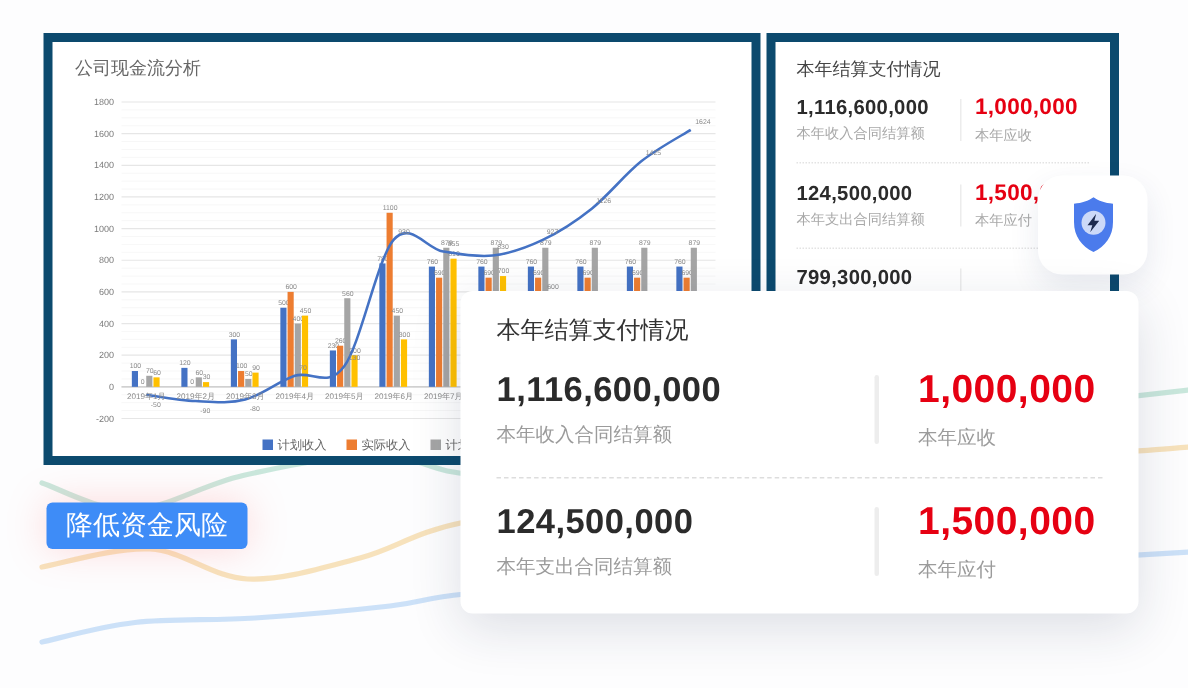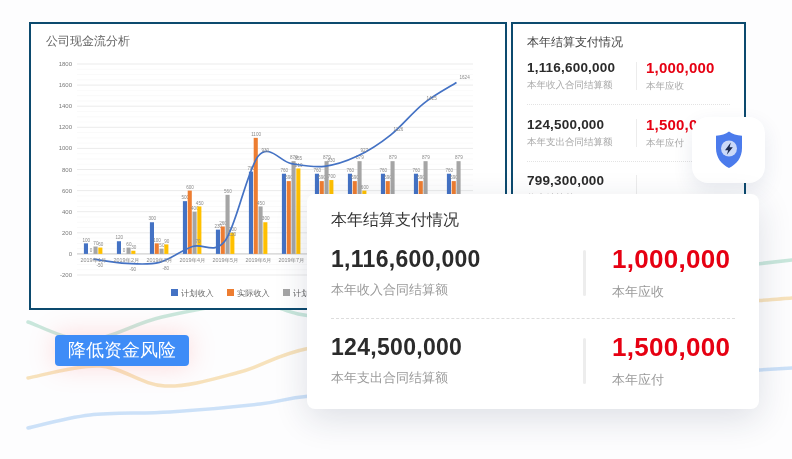--- a/index.html
+++ b/index.html
@@ -5,21 +5,21 @@
   html,body{margin:0;padding:0;background:#fff;}
   .stage{
     position:relative;width:792px;height:459px;overflow:hidden;
     background:#fdfdfe;
     font-family:"Liberation Sans","DejaVu Sans",sans-serif;
   }
   svg{display:block;}
   #bg-lines{position:absolute;left:0;top:0;z-index:0;}
 
   
-  .panel{position:absolute;background:#fff;border:2px solid #0c4a6e;box-sizing:border-box;z-index:1;}
+  .panel{position:absolute;background:#fff;border:6px solid #0c4a6e;box-sizing:border-box;z-index:1;}
   .chart-panel{left:29px;top:22px;width:478px;height:288px;}
   .chart-panel .panel-title{padding:9px 0 0 15px;font-size:12px;color:#666;}
   #cashflow-chart{position:absolute;left:0;top:26px;}
 
   .settle-panel{left:511px;top:22px;width:235px;height:288px;padding:10px 14px;}
   .settle-panel .panel-title{font-size:12px;color:#444;margin-bottom:8px;}
   .srow{display:flex;align-items:center;}
   .scol-l{flex:0 0 104px;}
   .sdiv{flex:0 0 1px;height:28px;background:#ececec;margin:0 5px;}
   .scol-r{flex:1;padding-left:4px;}
@@ -327,15 +327,15 @@
         <div class="plab">本年支出合同结算额</div>
       </div>
       <div class="pdiv"></div>
       <div class="pcol-r">
         <div class="pval red">1,500,000</div>
         <div class="plab">本年应付</div>
       </div>
     </div>
   </div>
 
-  <div class="badge" style="background: rgb(62, 140, 247); margin-left: 24px;">降低资金风险</div>
+  <div class="badge" style="background: rgb(62, 140, 247);">降低资金风险</div>
 
 </div>
 
 </body></html>

